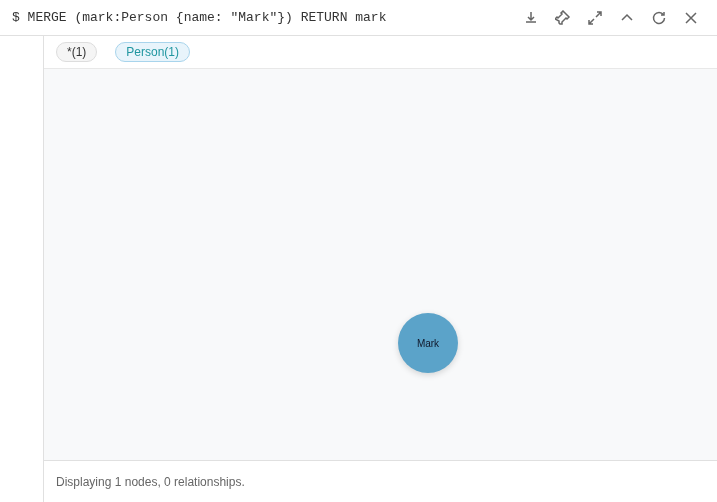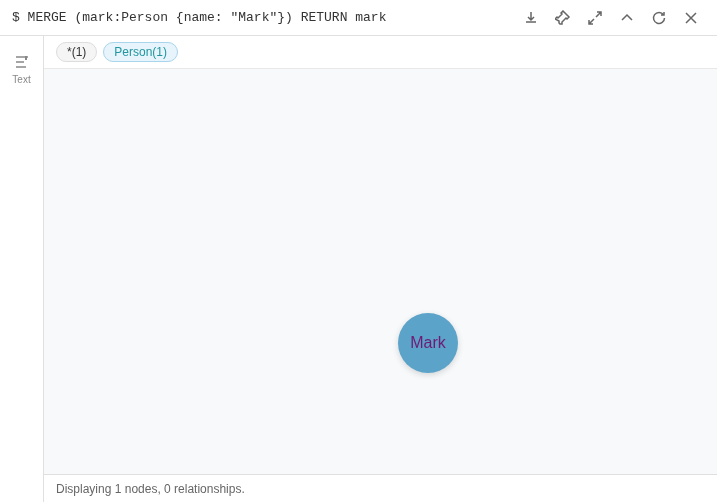--- a/index.html
+++ b/index.html
@@ -109,52 +109,53 @@
     }
     .badge-star {
       background: #f5f5f5;
       border: 1px solid #ddd;
       color: #333;
     }
     .badge-person {
       background: #e8f4fb;
       border: 1px solid #a8d4ec;
       color: #2196a0;
+      margin-left: 12px;
     }
 
     
     .graph-canvas {
       flex: 1;
       background: #f8f9fa;
       position: relative;
       overflow: hidden;
     }
 
     
     .graph-node {
       position: absolute;
       width: 60px;
       height: 60px;
       border-radius: 50%;
       background: #5ba3c9;
       display: flex;
       align-items: center;
       justify-content: center;
-      color: #701a75;
-      font-size: 16px;
+      color: #0f172a;
+      font-size: 10px;
       font-weight: 500;
       cursor: pointer;
       box-shadow: 0 2px 6px rgba(0,0,0,0.15);
       left: 354px;
       top: 244px;
     }
 
     
     .status-bar {
-      height: 28px;
+      height: 42px;
       border-top: 1px solid #e0e0e0;
       display: flex;
       align-items: center;
       padding: 0 12px;
       background: #fff;
       font-size: 12px;
       color: #666;
     }
   </style>
 </head>
@@ -202,27 +203,20 @@
     </button>
   </div>
 </div>
 
 <div class="main">
 
   <div class="sidebar">
 
 
 
-    <div class="sidebar-item">
-      <svg viewBox="0 0 20 20" fill="none" stroke="currentColor" stroke-width="1.5">
-        <path d="M4 5h12M4 10h8M4 15h10"></path>
-        <path d="M14 4v4" stroke-width="2"></path>
-      </svg>
-      <span>Text</span>
-    </div>
 
   </div>
 
   <div class="content">
 
     <div class="filter-bar">
       <span class="badge badge-star">*(1)</span>
       <span class="badge badge-person">Person(1)</span>
     </div>
 

